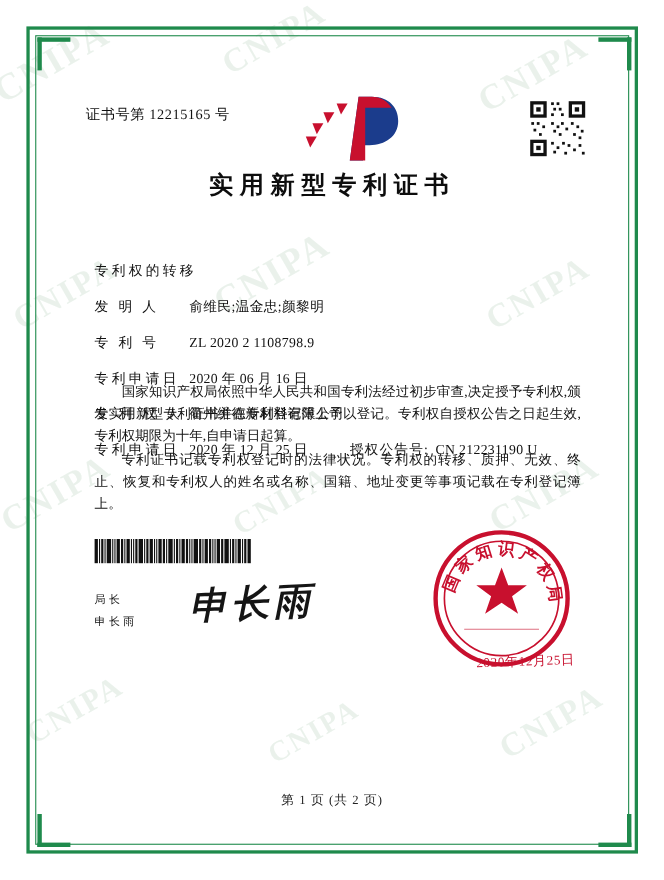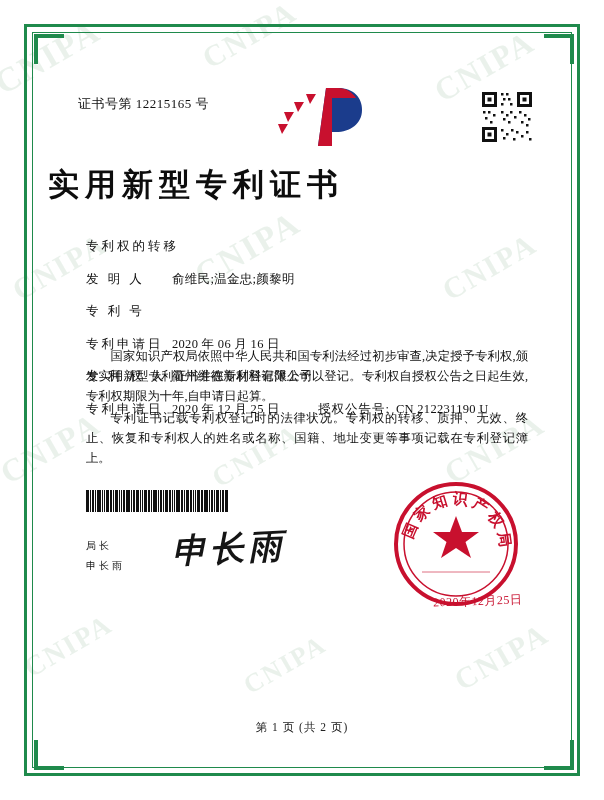--- a/index.html
+++ b/index.html
@@ -98,26 +98,26 @@
 
   
   .qr {
     position: absolute;
     right: 22px; top: 42px;
     width: 54px; height: 54px;
   }
 
   .title {
     position: absolute;
-    left: 0; top: 116px;
+    left: 0; top: 105px;
     width: 508px;
-    text-align: left;
+    text-align: center;
     font-family: "Liberation Serif", serif;
     font-weight: bold;
-    font-size: 31px;
+    font-size: 22px;
     letter-spacing: 6px;
     color: #0d0d0d;
   }
 
   .fields {
     position: absolute;
     left: 38px; top: 190px;
     width: 440px;
   }
   .field {
@@ -323,20 +323,21 @@
     <div class="fields">
       <div class="field">
         <span class="label">专利权的转移</span>
       </div>
       <div class="field">
         <span class="label">发 明 人</span>
         <span class="value">俞维民;温金忠;颜黎明</span>
       </div>
       <div class="field">
         <span class="label">专 利 号</span>
+        <span class="value">ZL 2020 2 1108798.9</span>
       </div>
       <div class="field">
         <span class="label">专利申请日</span>
         <span class="value">2020 年 06 月 16 日</span>
       </div>
       <div class="field">
         <span class="label">专 利 权 人</span>
         <span class="value">衢州维德新材料有限公司</span>
       </div>
       <div class="field">

